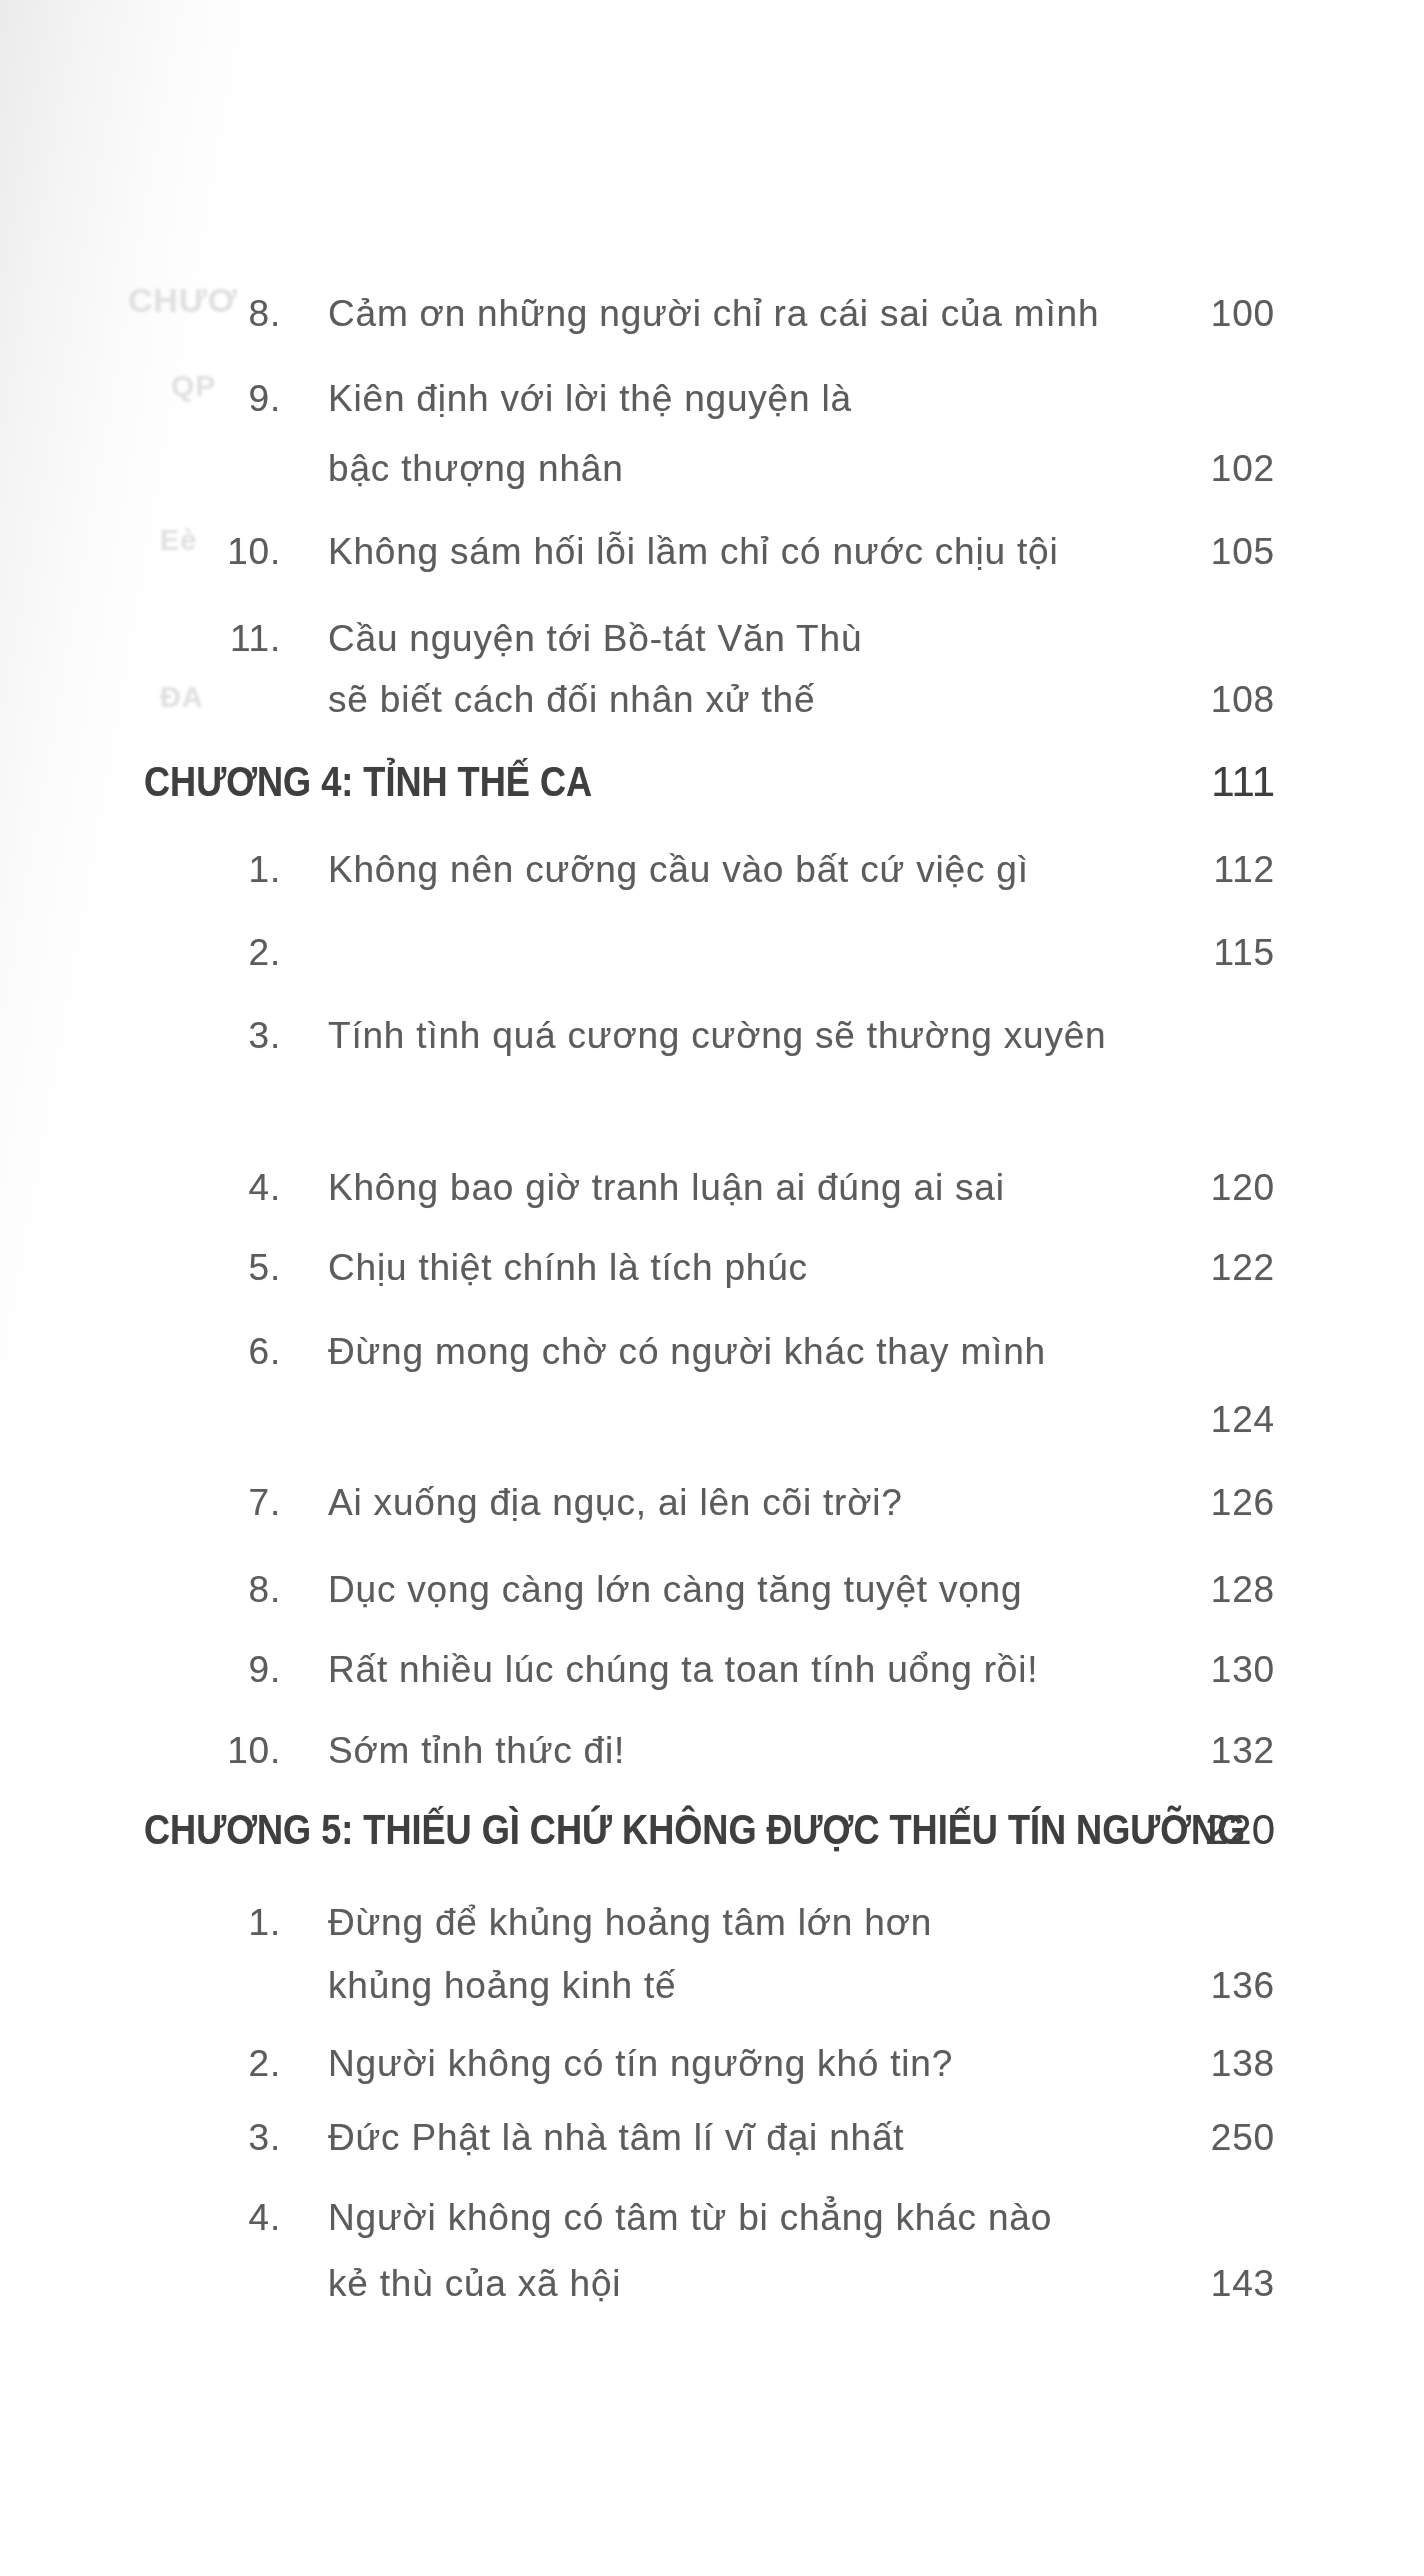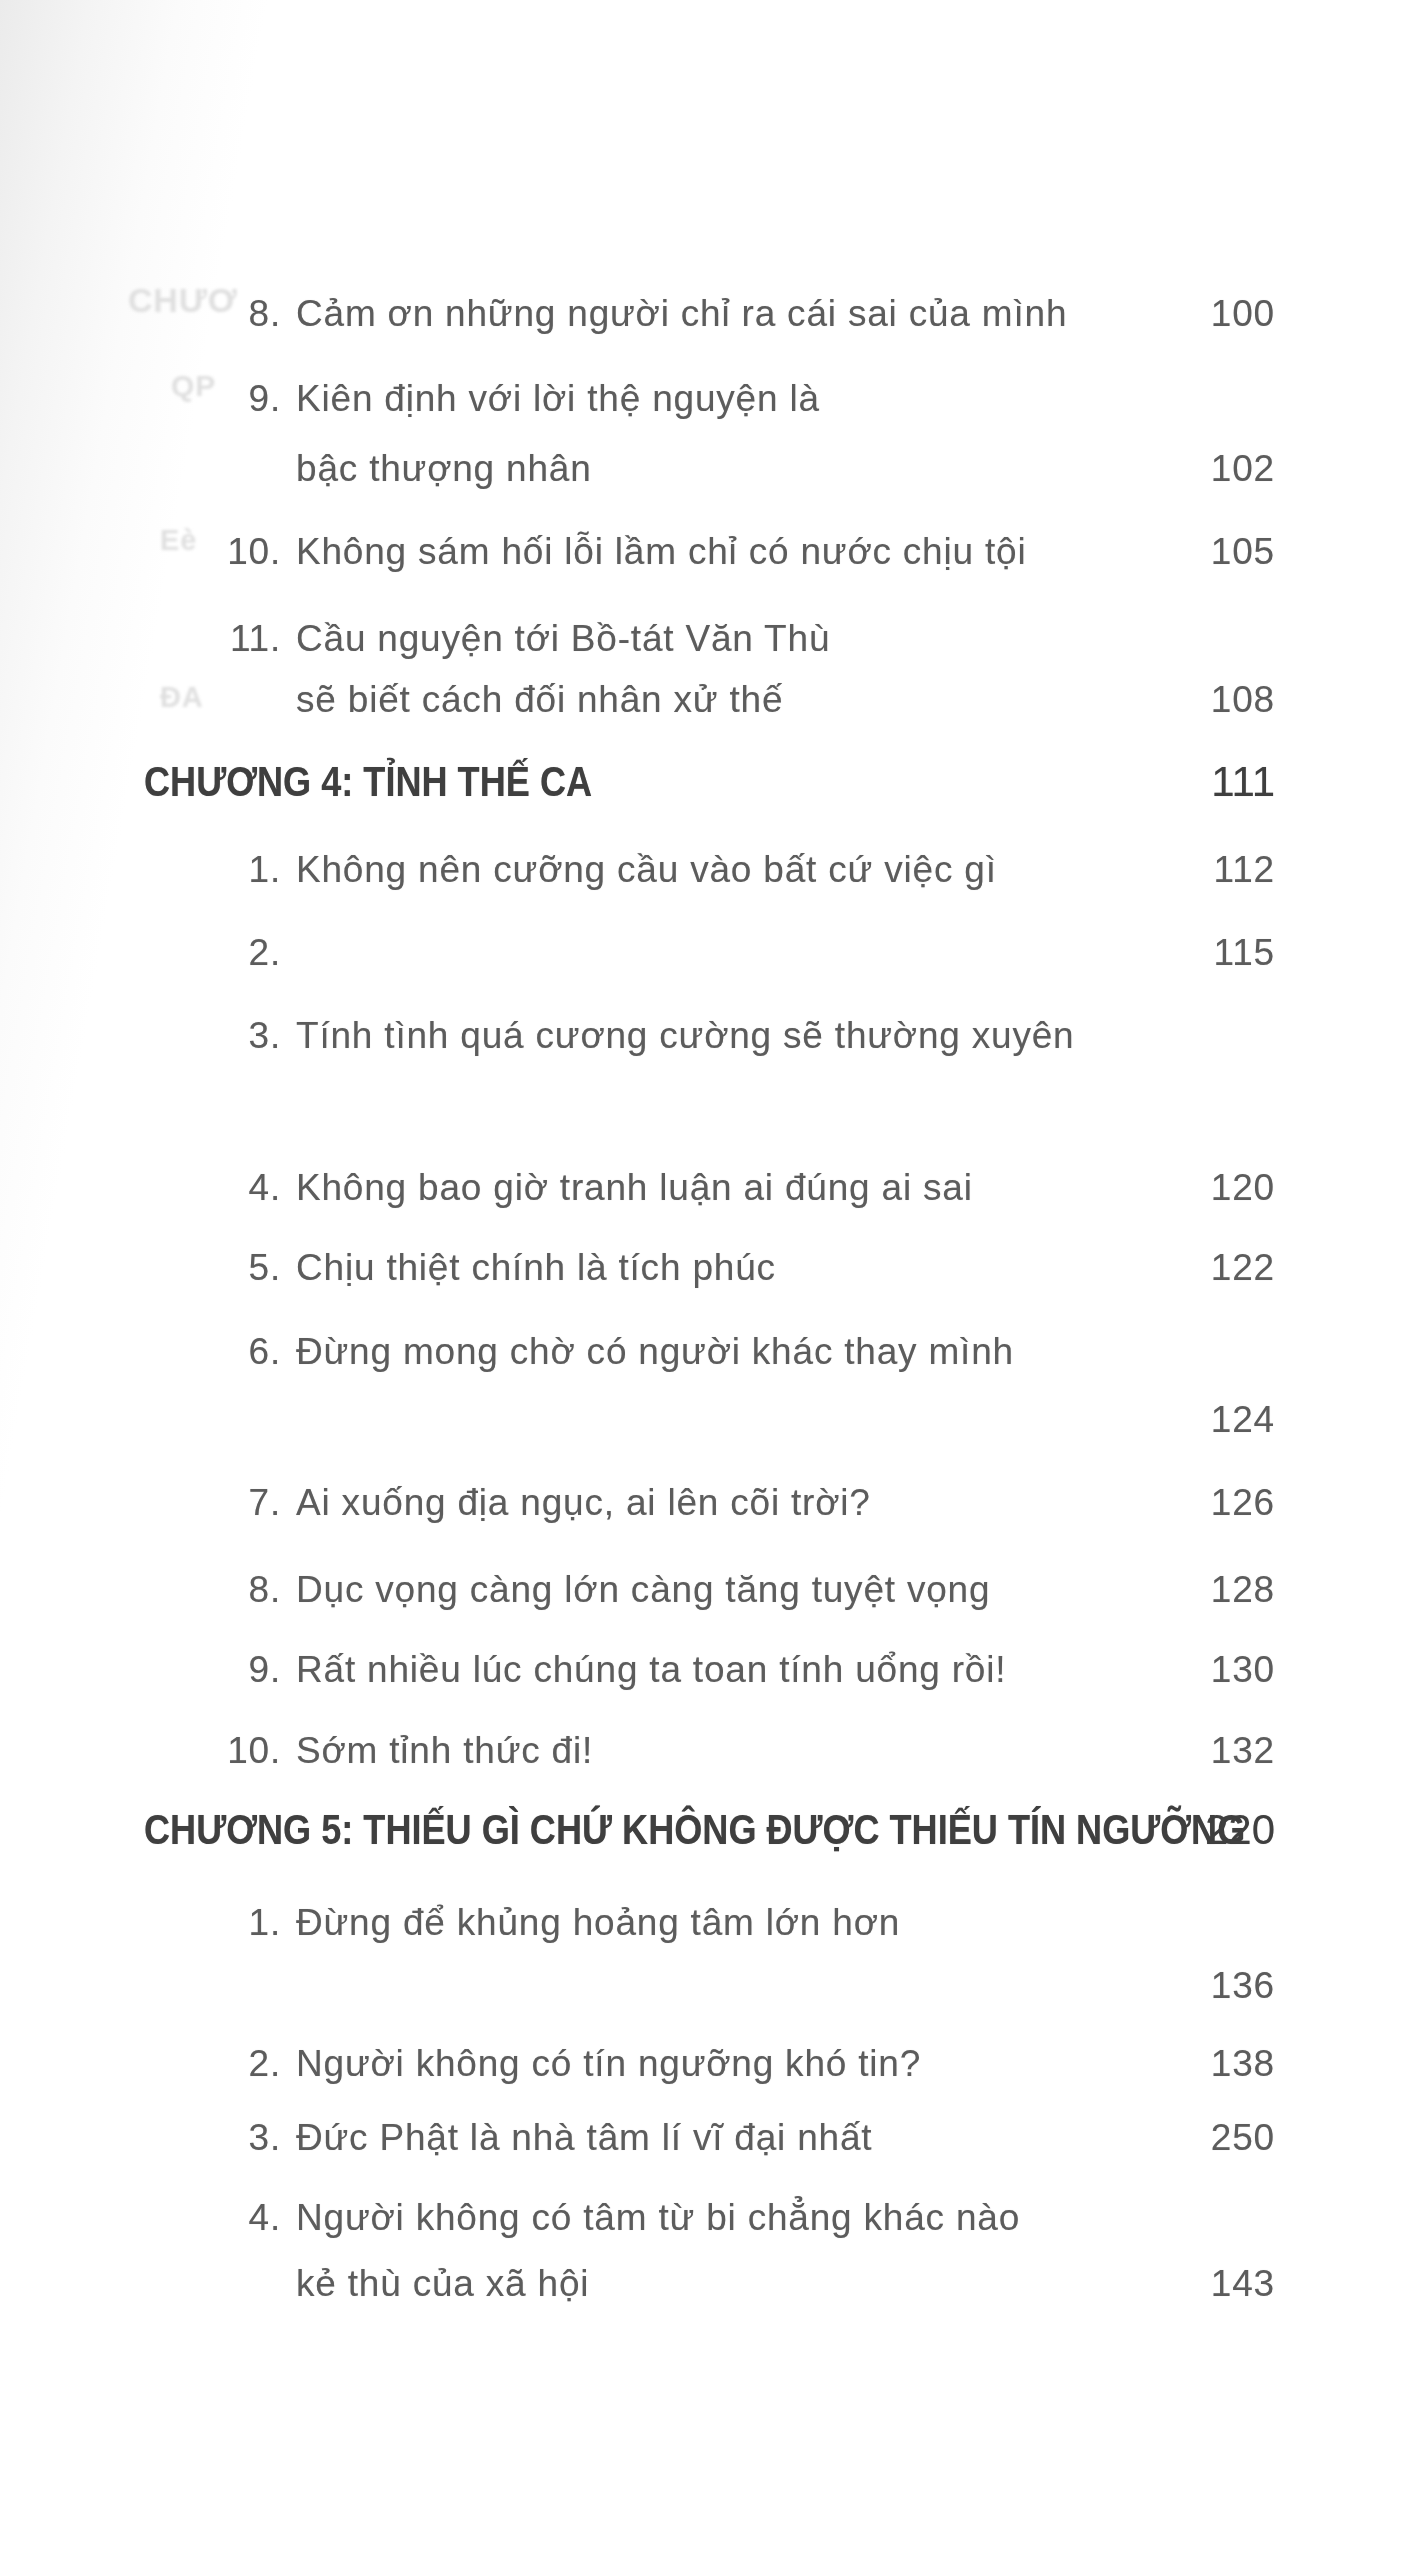--- a/index.html
+++ b/index.html
@@ -19,21 +19,21 @@
     position:absolute;
     left:0;width:1425px;height:51px;line-height:51px;
     font-size:37px;color:#5c5c5c;letter-spacing:0.8px;
     text-shadow:0 0 0.8px rgba(90,90,90,.35);
     white-space:nowrap;
   }
   .row .num{
     position:absolute;left:182px;width:99px;text-align:right;display:block;
   }
   .row .txt{
-    position:absolute;left:296px;display:block;
+    position:absolute;left:328px;display:block;
   }
   .row .pg{
     position:absolute;right:150px;text-align:center;display:block;
   }
   .row.chapter{
     font-size:42px;color:#3f3f3f;font-weight:700;letter-spacing:0;
     text-shadow:0 0 0.8px rgba(60,60,60,.4);
   }
   .row.chapter .txt{
     left:144px;
@@ -158,20 +158,21 @@
     <span class="pg">220</span>
   </div>
 
   <div class="row" style="top:1897px">
     <span class="num">1.</span>
     <span class="txt">Đừng để khủng hoảng tâm lớn hơn</span>
     <span class="pg"></span>
   </div>
   <div class="row" style="top:1960px">
     <span class="num"></span>
+    <span class="txt">khủng hoảng kinh tế</span>
     <span class="pg">136</span>
   </div>
   <div class="row" style="top:2038px">
     <span class="num">2.</span>
     <span class="txt">Người không có tín ngưỡng khó tin?</span>
     <span class="pg">138</span>
   </div>
   <div class="row" style="top:2112px">
     <span class="num">3.</span>
     <span class="txt">Đức Phật là nhà tâm lí vĩ đại nhất</span>

